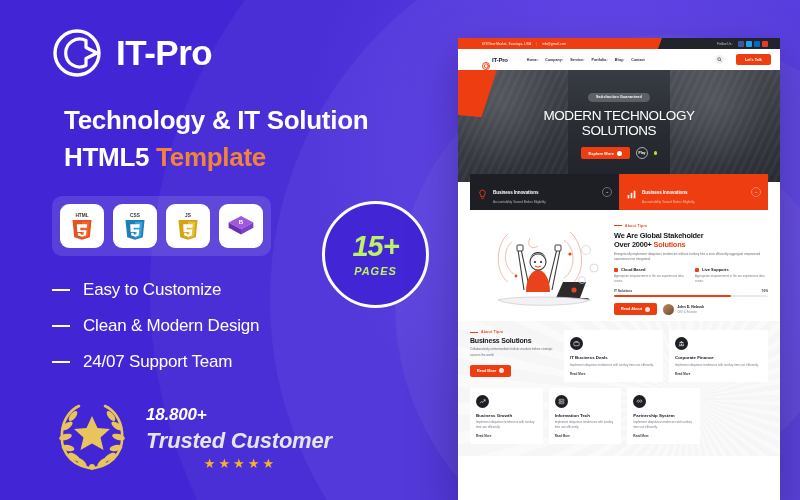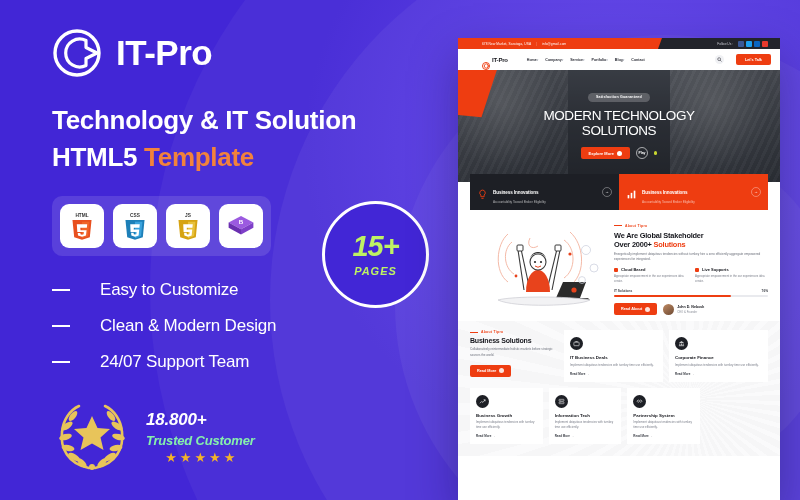--- a/index.html
+++ b/index.html
@@ -28,52 +28,52 @@
 
   
   .left { position: absolute; left: 0; top: 0; width: 450px; height: 500px; padding: 28px 0 0 52px; }
 
   .brand { display: flex; align-items: center; gap: 14px; }
   .brand-mark { width: 50px; height: 50px; flex: 0 0 50px; }
   .brand-name {
     color: #fff; font-size: 35px; font-weight: 700; letter-spacing: -0.5px;
   }
 
-  .headline { margin-top: 26px; }
+  .headline { margin-top: 26px; margin-left: 12px; }
   .headline .l1 {
     color: #fff; font-size: 26px; font-weight: 700; letter-spacing: -0.3px; line-height: 1.25;
   }
   .headline .l2 {
     font-size: 26px; font-weight: 700; letter-spacing: -0.3px; line-height: 1.3; color:#fff;
     margin-top: 4px;
   }
   .headline .l2 .accent { color: #f2823c; }
 
   .tech-strip {
     margin-top: 22px; display: inline-flex; gap: 9px; padding: 8px;
     background: rgba(255,255,255,0.12); border-radius: 10px;
   }
   .tech-tile {
     width: 44px; height: 44px; background: #fff; border-radius: 9px;
     display: flex; align-items: center; justify-content: center;
   }
 
   .features { margin-top: 24px; display: flex; flex-direction: column; gap: 16px; }
-  .feature { display: flex; align-items: center; gap: 30px; }
+  .feature { display: flex; align-items: center; gap: 13px; }
   .feature .dash { width: 18px; height: 2px; background: #fff; flex: 0 0 18px; }
   .feature .txt { color: #fff; font-size: 17px; font-weight: 500; letter-spacing: -0.2px; }
 
   
   .trust { margin-top: 26px; display: flex; align-items: center; gap: 14px; }
   .wreath { width: 80px; height: 78px; flex: 0 0 80px; }
   .trust-text .count {
     color: #fff; font-size: 17px; font-weight: 700; font-style: italic; letter-spacing: -0.2px;
   }
   .trust-text .label {
-    color: #86efac; font-size: 13px; font-weight: 700; font-style: italic; letter-spacing: -0.2px;
+    color: #e5e5e5; font-size: 22px; font-weight: 700; font-style: italic; letter-spacing: -0.2px;
     margin-top: 3px;
   }
   .stars { margin-top: 3px; display: flex; gap: 3px; justify-content: center; }
   .stars span { color: #f4b428; font-size: 13px; line-height: 1; }
 
   
   .pages-circle {
     position: absolute; left: 322px; top: 201px; width: 107px; height: 107px;
     border-radius: 50%; background: #4226d6; border: 3px solid #fff;
     display: flex; flex-direction: column; align-items: center; justify-content: center;

